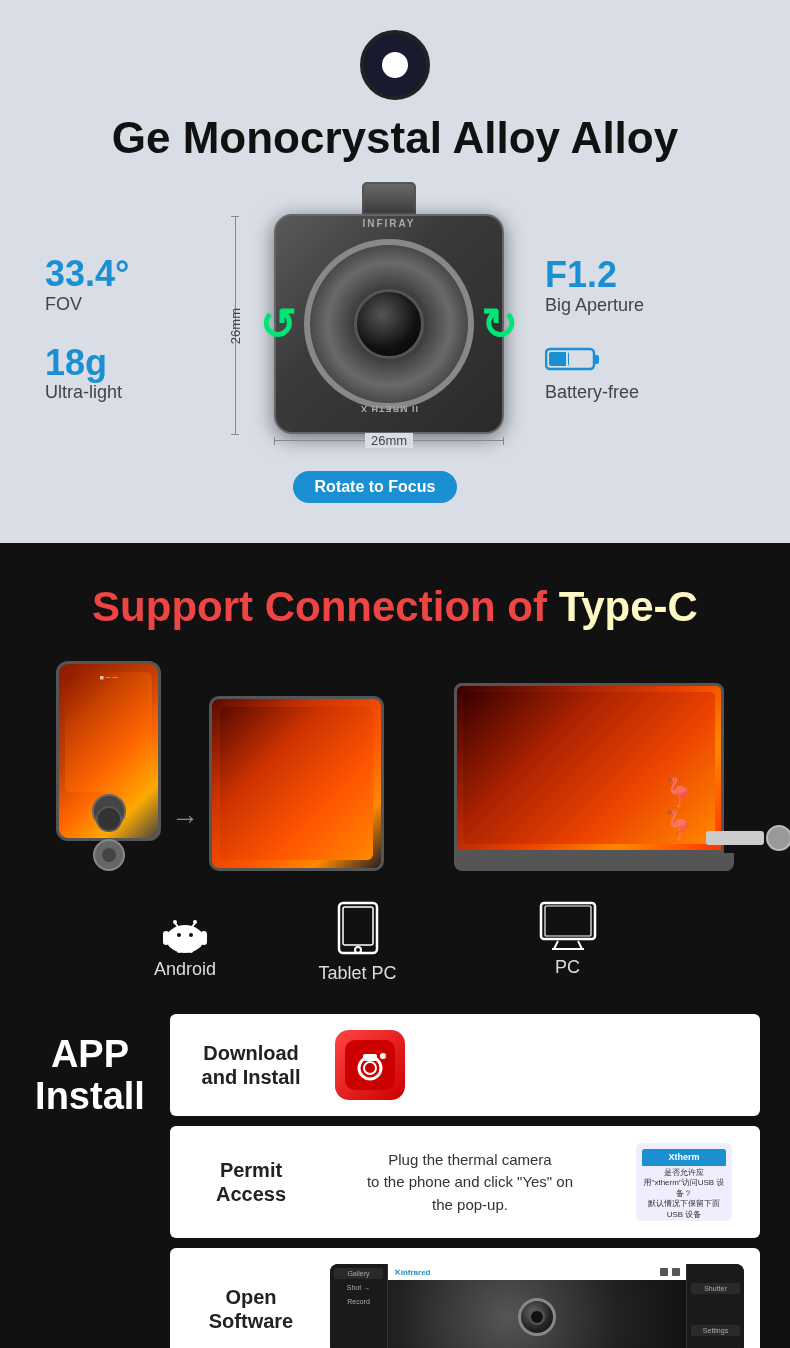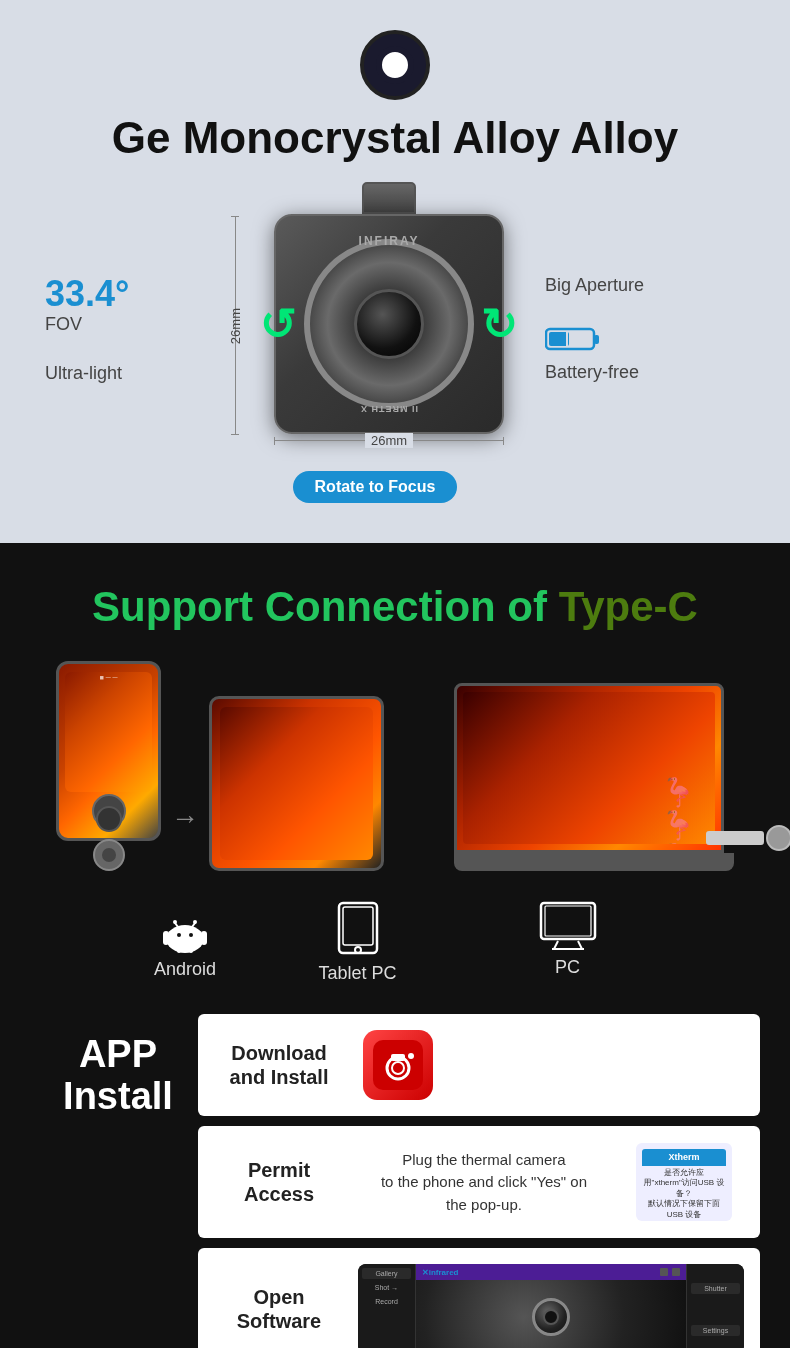--- a/index.html
+++ b/index.html
@@ -134,21 +134,21 @@
       padding: 40px 30px;
       text-align: center;
     }
     .typec-title {
       font-size: 42px;
       font-weight: 900;
       color: #fff;
       margin-bottom: 30px;
     }
     .typec-title span {
-      color: #22c55e;
+      color: #ef4444;
     }
     .typec-devices {
       display: flex;
       align-items: flex-end;
       justify-content: center;
       gap: 20px;
       margin-bottom: 30px;
     }
     
     .device-phone {
@@ -227,21 +227,20 @@
       gap: 20px;
       align-items: flex-start;
     }
     .app-title {
       font-size: 38px;
       font-weight: 900;
       color: #fff;
       line-height: 1.1;
       flex: 0 0 120px;
       padding-top: 20px;
-      margin-left: 28px;
     }
     .app-steps {
       flex: 1;
       display: flex;
       flex-direction: column;
       gap: 10px;
     }
     .app-step {
       background: #fff;
       border-radius: 6px;
@@ -334,20 +333,21 @@
   <div class="lens-icon">
     <div class="lens-icon-inner"></div>
   </div>
   <h1 class="lens-title">Ge Monocrystal Alloy Alloy</h1>
 
   <div class="lens-main">
 
     <div class="lens-specs-left">
       <div class="spec-value">33.4°</div>
       <div class="spec-label">FOV</div>
+      <div class="spec-value">18g</div>
       <div class="spec-label">Ultra-light</div>
     </div>
 
     <div class="lens-camera-area">
       <div class="dim-container">
         <div style="position:relative;">
           
           <div style="position:absolute; left:0; top:34px; bottom:14px; display:flex; flex-direction:column; align-items:center; width:20px;">
             <div style="width:1px; flex:1; background:#888; position:relative; display:flex; align-items:center; justify-content:center;">
               <div style="position:absolute; top:0; width:8px; height:1px; background:#888;"></div>
@@ -364,21 +364,21 @@
 
               <div style="width:230px; height:220px; background:linear-gradient(135deg,#5a5a5a 0%,#3a3a3a 40%,#2a2a2a 100%); border-radius:18px; display:flex; align-items:center; justify-content:center; position:relative; box-shadow:0 4px 20px rgba(0,0,0,0.5); border:2px solid #666;">
 
                 <div style="position:absolute; left:-16px; top:50%; transform:translateY(-50%); color:#00e676; font-size:44px; font-weight:900; line-height:1;">↺</div>
                 <div style="position:absolute; right:-16px; top:50%; transform:translateY(-50%); color:#00e676; font-size:44px; font-weight:900; line-height:1;">↻</div>
 
                 <div class="lens-ring">
                   <div class="lens-center"></div>
                 </div>
 
-                <div style="position:absolute; top:18px; left:50%; transform:translateX(-50%); font-size:12px; color:#aaa; letter-spacing:2px; font-weight:bold;">INFIRAY</div>
+                <div style="position:absolute; top:2px; left:50%; transform:translateX(-50%); font-size:10px; color:#aaa; letter-spacing:2px; font-weight:bold;">INFIRAY</div>
                 <div style="position:absolute; bottom:18px; left:50%; transform:translateX(-50%) rotate(180deg); font-size:9px; color:#aaa; letter-spacing:1px; font-weight:bold; white-space:nowrap;">II MRETH X</div>
               </div>
             </div>
 
             
             <div style="margin-top:6px; position:relative; display:flex; align-items:center; justify-content:center;">
               <div style="height:1px; width:230px; background:#888; position:relative; display:flex; align-items:center; justify-content:center;">
                 <div style="position:absolute; left:0; width:1px; height:8px; background:#888;"></div>
                 <div style="position:absolute; right:0; width:1px; height:8px; background:#888;"></div>
                 <div style="background:#d8dde6; padding:0 6px; font-size:13px; color:#444;">26mm</div>
@@ -387,38 +387,39 @@
           </div>
         </div>
 
         <div style="text-align:center; margin-top:10px;">
           <span class="rotate-badge">Rotate to Focus</span>
         </div>
       </div>
     </div>
 
     <div class="lens-specs-right">
+      <div class="spec-value">F1.2</div>
       <div class="spec-label">Big Aperture</div>
 
       <div style="margin-bottom:4px;">
         <svg width="56" height="30" viewBox="0 0 56 30">
           <rect x="1" y="5" width="48" height="20" rx="4" ry="4" fill="none" stroke="#1a8fd1" stroke-width="2.5"></rect>
           <rect x="49" y="11" width="5" height="9" rx="2" fill="#1a8fd1"></rect>
           <rect x="4" y="8" width="20" height="14" rx="2" fill="#1a8fd1"></rect>
           <line x1="22" y1="8" x2="22" y2="22" stroke="#d8dde6" stroke-width="2"></line>
         </svg>
       </div>
       <div class="spec-label">Battery-free</div>
     </div>
   </div>
 </section>
 
 <section class="section-typec">
   <h2 class="typec-title">
-    <span>Support Connection of </span><span style="color:#4d7c0f;">Type-C</span>
+    <span>Support Connection of </span><span style="color:#fef9c3;">Type-C</span>
   </h2>
 
   <div class="typec-devices">
 
     <div style="display:flex; flex-direction:column; align-items:center; position:relative;">
       <div class="device-phone">
         <div style="position:absolute; top:8px; left:6px; right:6px; height:120px; background:linear-gradient(135deg,#8b1a00,#cc4400,#ff6600,#ffaa00); border-radius:6px; overflow:hidden;">
           <div style="font-size:7px; color:#fff; padding:2px; opacity:0.7;">■ ─ ─</div>
         </div>
         <div style="position:absolute; bottom:6px; left:50%; transform:translateX(-50%); width:26px; height:26px; border-radius:50%; background:#333; border:2px solid #555;"></div>
@@ -550,21 +551,21 @@
 
           <div style="width:100%; height:90px; background:#111; border-radius:6px; overflow:hidden; display:flex;">
 
             <div style="width:58px; background:#1a1a1a; padding:4px; display:flex; flex-direction:column; gap:3px; border-right:1px solid #333;">
               <div style="font-size:7px; color:#aaa; text-align:center; padding:2px; background:#2a2a2a; border-radius:2px;">Gallery</div>
               <div style="font-size:7px; color:#aaa; text-align:center; padding:2px;">Shot →</div>
               <div style="font-size:7px; color:#aaa; text-align:center; padding:2px;">Record</div>
             </div>
 
             <div style="flex:1; display:flex; flex-direction:column;">
-              <div style="background:#4c1d95; height:16px; display:flex; align-items:center; padding:0 6px; gap:6px;">
+              <div style="background:#ffffff; height:16px; display:flex; align-items:center; padding:0 6px; gap:6px;">
                 <div style="font-size:8px; color:#1a8fd1; font-weight:bold;">✕infrared</div>
                 <div style="margin-left:auto; display:flex; gap:4px;">
                   <div style="width:8px; height:8px; background:#555; border-radius:1px;"></div>
                   <div style="width:8px; height:8px; background:#555; border-radius:1px;"></div>
                 </div>
               </div>
 
               <div style="flex:1; background:radial-gradient(circle at 40% 50%, #555 0%, #222 60%, #111 100%); display:flex; align-items:center; justify-content:center; position:relative;">
 
                 <div style="width:38px; height:38px; border-radius:50%; background:radial-gradient(circle at 40% 35%, #666 0%, #222 60%, #111 100%); border:3px solid #888; display:flex; align-items:center; justify-content:center;">

